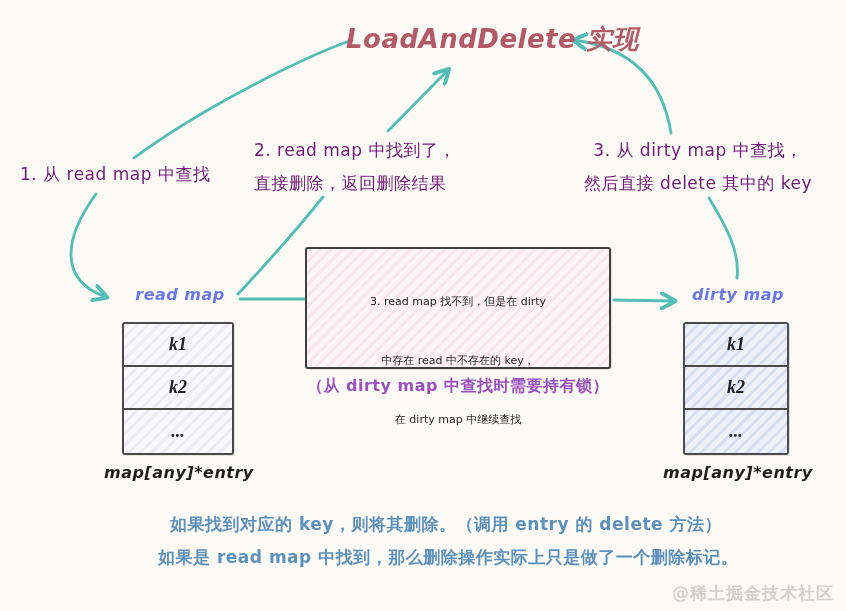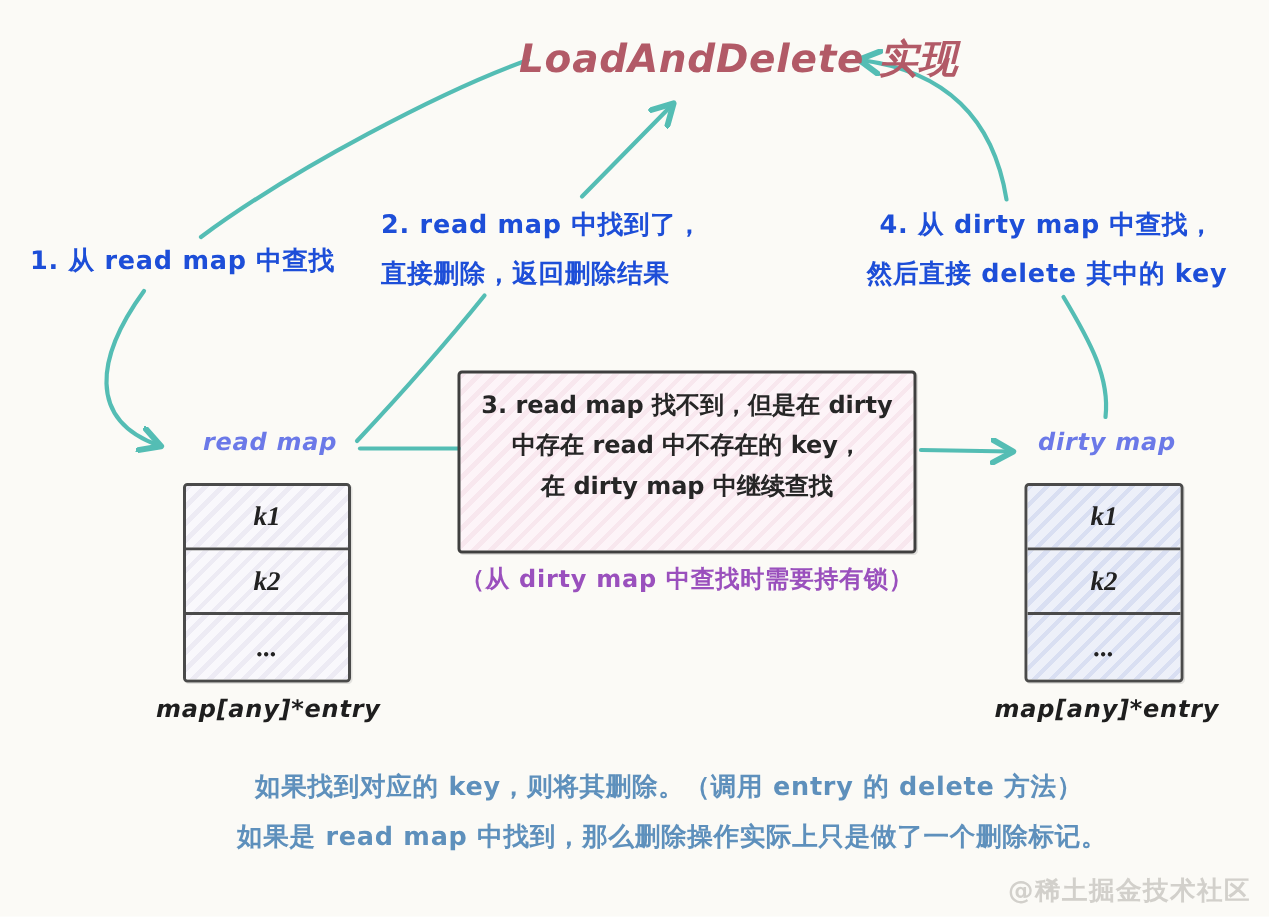--- a/index.html
+++ b/index.html
@@ -11,34 +11,34 @@
   }
   .stage svg.arrows{ position:absolute; left:0; top:0; z-index:1; }
   .abs{ position:absolute; z-index:2; }
 
   .title{
     left:346px; top:22px; width:240px;
     font-size:26px; font-weight:bold; font-style:italic;
     color:#b25a67; letter-spacing:0.5px; white-space:nowrap;
   }
 
-  .step{ font-size:17px; font-weight:700; color:#1d4ed8; letter-spacing:0.5px; white-space:nowrap; }
+  .step{ font-size:17px; font-weight:400; color:#701a75; letter-spacing:0.5px; white-space:nowrap; }
   .step .ln{ line-height:33px; }
   .step1{ left:20px; top:158px; }
   .step2{ left:254px; top:134px; text-align:left; }
   .step4{ left:570px; top:134px; width:256px; text-align:center; }
 
   .center-box{
     left:305px; top:247px; width:306px; height:122px;
     border:2.5px solid #3f3f3f; border-radius:3px;
     background:repeating-linear-gradient(135deg,#f8e7ee 0 3px,#fdf4f8 3px 8px);
     text-align:center; padding-top:7px;
     box-shadow:1px 1px 0 #3f3f3f22;
   }
-  .center-box .bl{ font-size:16px; font-weight:700; color:#262626; line-height:27px; white-space:nowrap; }
+  .center-box .bl{ font-size:11px; font-weight:400; color:#262626; line-height:27px; white-space:nowrap;margin-top:32px; }
   .center-box .fn{ font-size:17px; font-weight:bold; font-style:italic; color:#cf4da3; line-height:27px; }
   .box-note{
     left:300px; top:376px; width:316px; text-align:center;
     font-size:16px; font-weight:bold; color:#9a50bd; letter-spacing:0.5px; white-space:nowrap;
   }
 
   .map-label{
     font-size:16px; font-weight:bold; font-style:italic;
     color:#6b79e8; letter-spacing:0.5px; white-space:nowrap;
   }
@@ -108,21 +108,21 @@
   <div class="abs step step1">
     <div class="ln">1. 从 read map 中查找</div>
   </div>
 
   <div class="abs step step2">
     <div class="ln">2. read map 中找到了，</div>
     <div class="ln">直接删除，返回删除结果</div>
   </div>
 
   <div class="abs step step4">
-    <div class="ln">4. 从 dirty map 中查找，</div>
+    <div class="ln">3. 从 dirty map 中查找，</div>
     <div class="ln">然后直接 delete 其中的 key</div>
   </div>
 
   <div class="abs center-box">
     <div class="bl">3. read map 找不到，但是在 dirty</div>
     <div class="bl">中存在 read 中不存在的 key，</div>
     <div class="bl">在 dirty map 中继续查找</div>
   </div>
   <div class="abs box-note">（从 dirty map 中查找时需要持有锁）</div>
 

